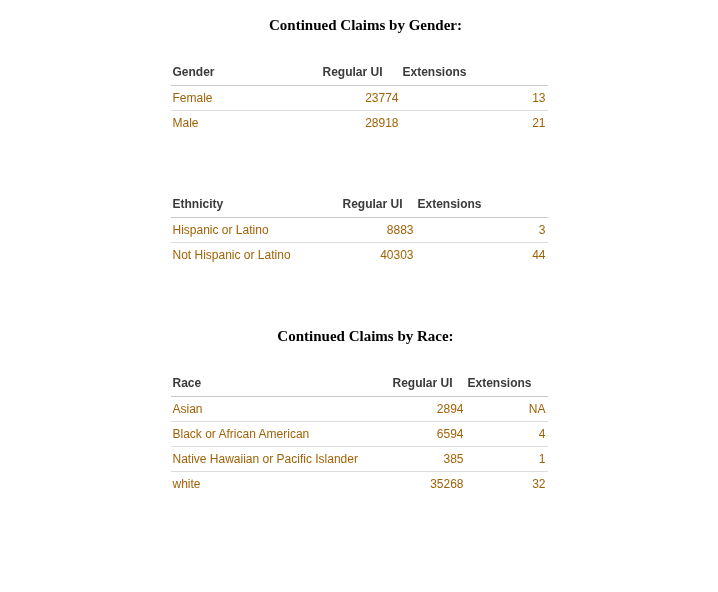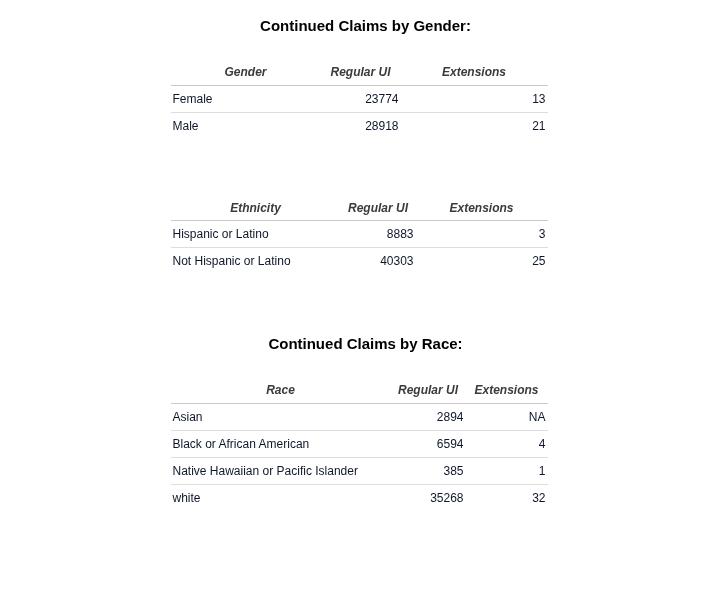--- a/index.html
+++ b/index.html
@@ -6,52 +6,51 @@
   html, body { margin: 0; padding: 0; background: #ffffff; }
   .page {
     width: 718px;
     height: 592px;
     background: #ffffff;
     padding-top: 18px;
     font-family: "Liberation Sans", sans-serif;
     overflow: hidden;
   }
   .section-title {
-    font-family: Liberation Sans, sans-serif;
+    font-family: Liberation Serif, serif;
     font-weight: bold;
     font-size: 15px;
     line-height: 15px;
     color: #000000;
     text-align: center;
     margin: 0 0 27px 13px;
   }
   .sec-ethnicity { margin-top: 57px; }
   .sec-race { margin-top: 62px; }
   table.claims {
     width: 377px;
     margin: 0 auto;
     border-collapse: collapse;
     table-layout: fixed;
     font-size: 12px;
   }
   table.claims th {
     color: #3b3b3b;
     font-weight: bold;
-    text-align: center;
+    text-align: left;
     height: 25px;
     padding: 0 2px;
     border-bottom: 1px solid #c9c9c9;
     vertical-align: middle;
     white-space: nowrap;
-    font-style: italic;
   }
   table.claims td {
-    color: #0f172a;
+    color: #a16207;
     height: 25px;
-    padding: 6px 2px;
+    padding: 0 2px;
     vertical-align: middle;
     white-space: nowrap;
   }
   table.claims tbody tr:not(:last-child) td { border-bottom: 1px solid #dddddd; }
   .num { text-align: right; }
 </style>
 </head>
 <body>
 
 <div class="page">
@@ -102,21 +101,21 @@
       </thead>
       <tbody>
         <tr>
           <td>Hispanic or Latino</td>
           <td class="num">8883</td>
           <td class="num">3</td>
         </tr>
         <tr>
           <td>Not Hispanic or Latino</td>
           <td class="num">40303</td>
-          <td class="num">25</td>
+          <td class="num">44</td>
         </tr>
       </tbody>
     </table>
   </section>
 
   <section class="sec-race">
     <h2 class="section-title">Continued Claims by Race:</h2>
     <table class="claims">
       <colgroup>
         <col style="width:220px">

